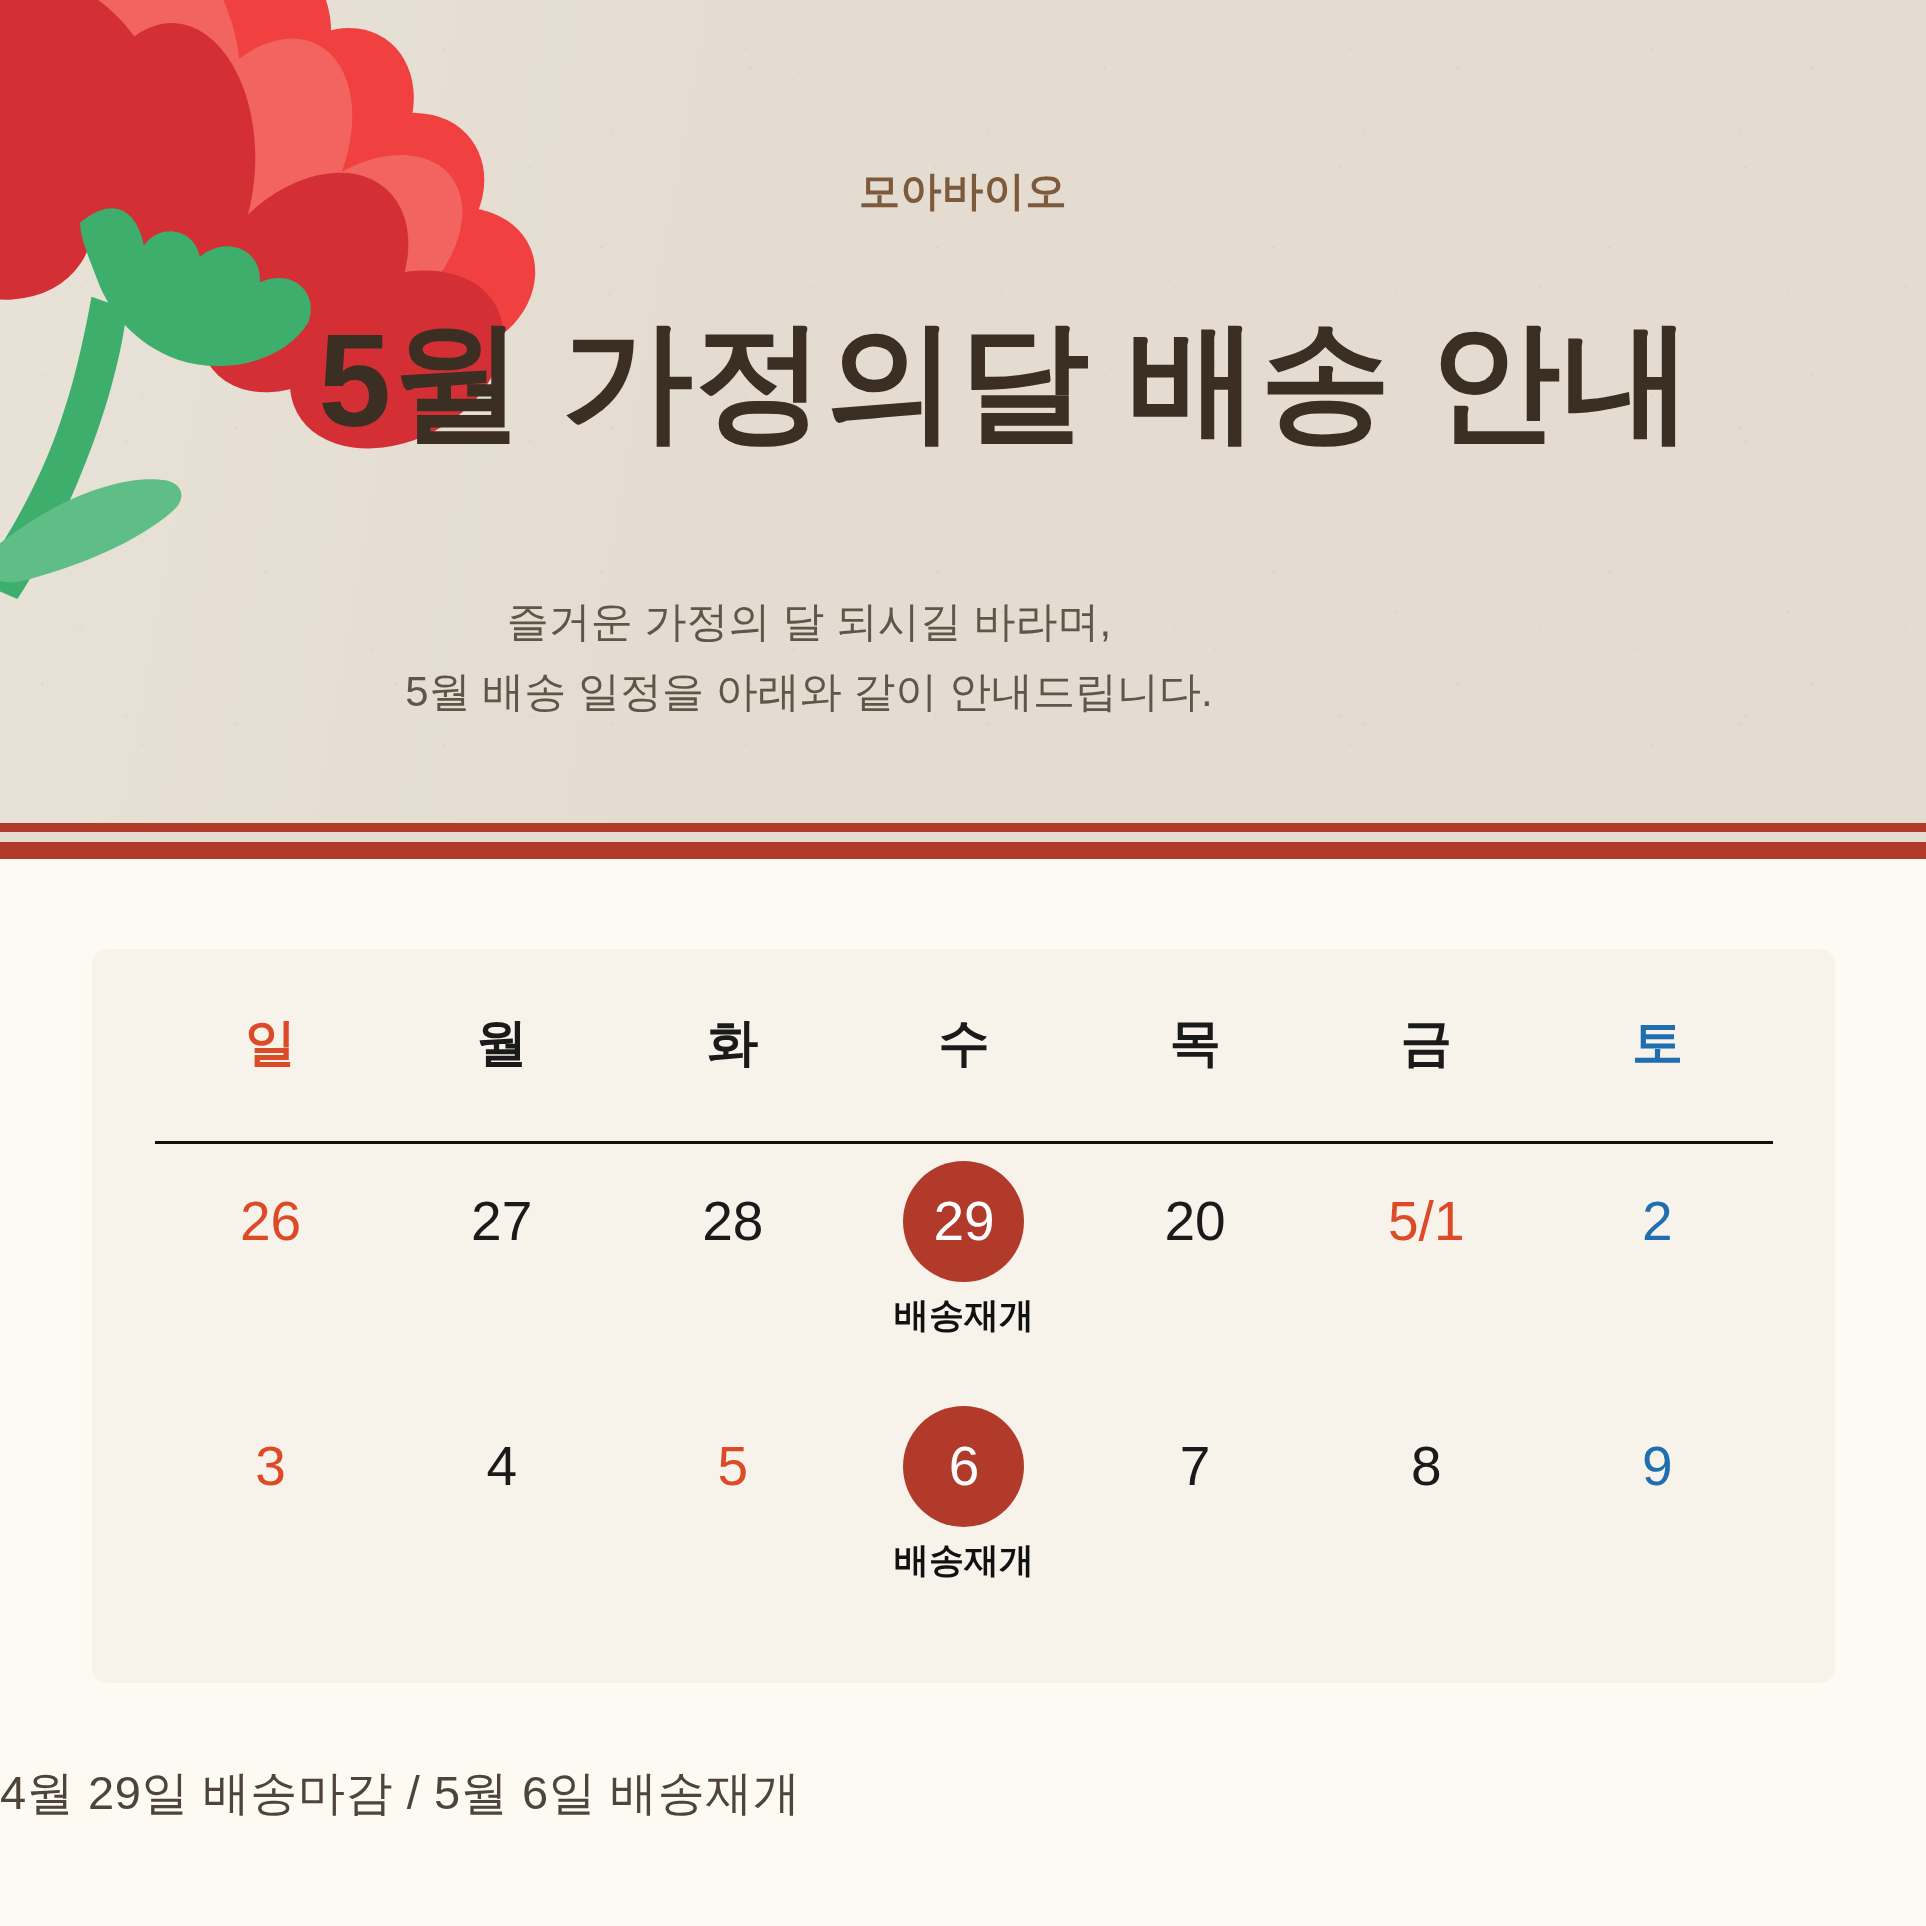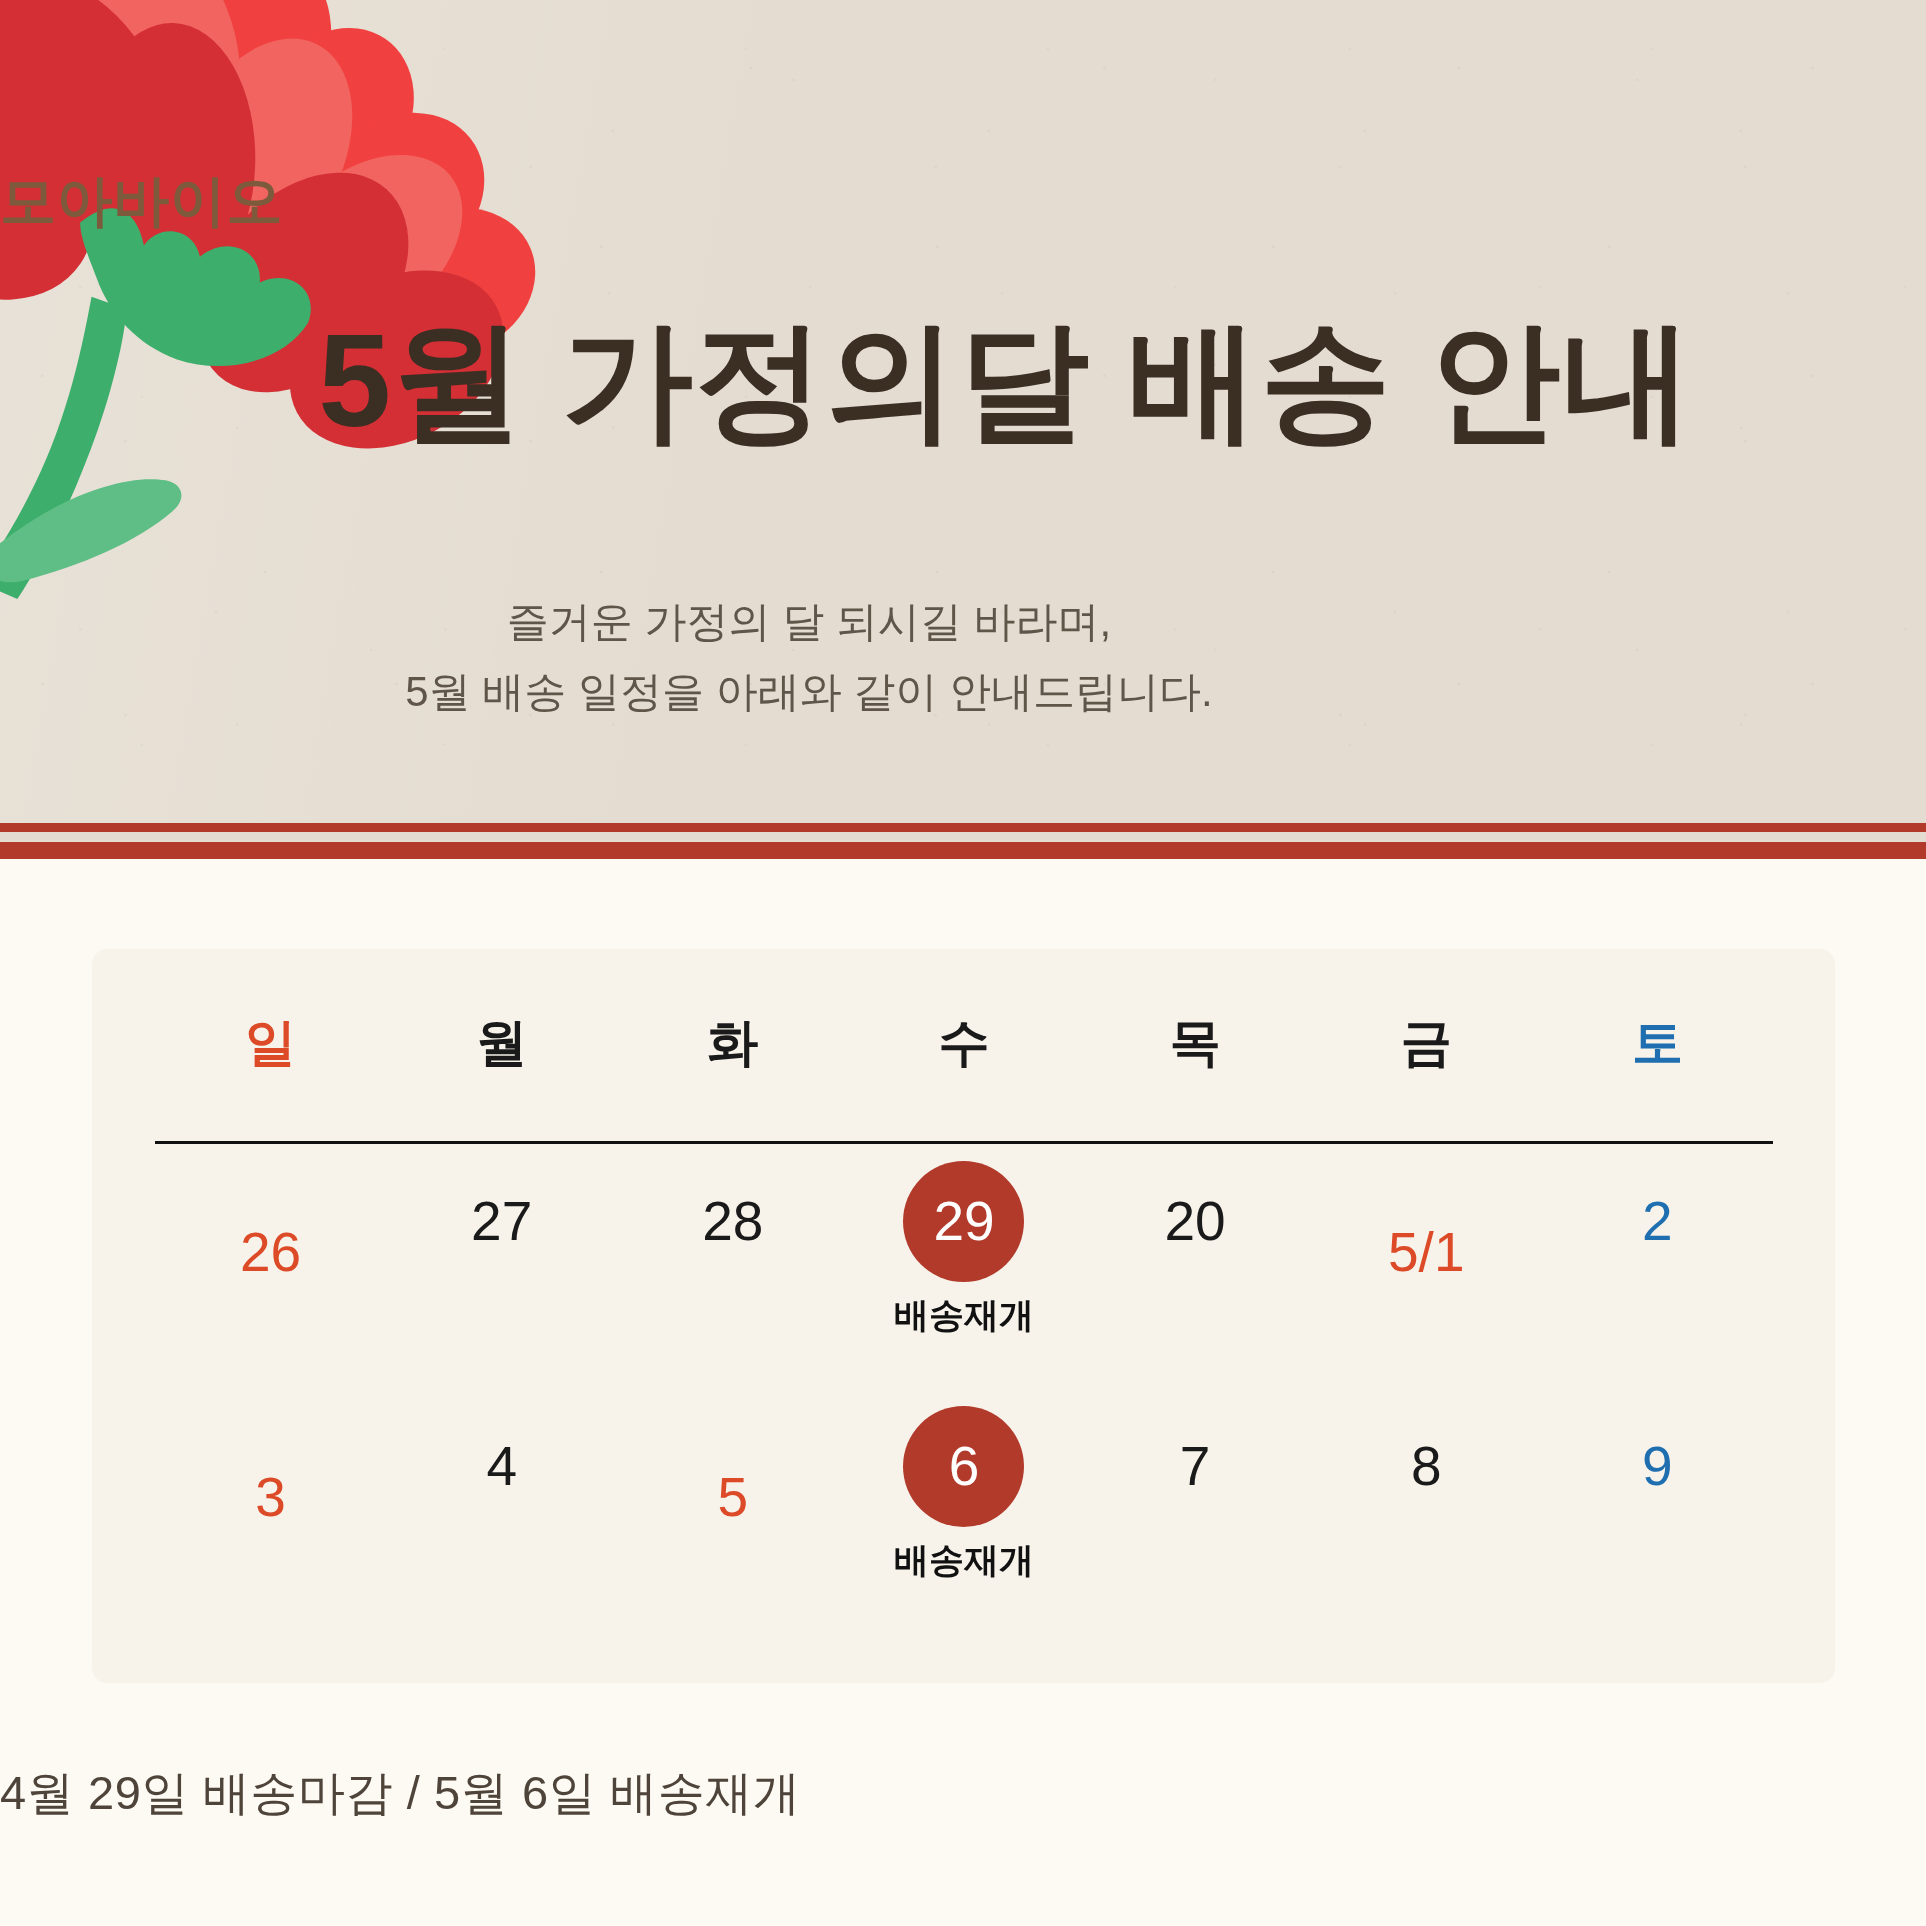--- a/index.html
+++ b/index.html
@@ -52,21 +52,22 @@
     height: 673px;
     pointer-events: none;
   }
 
   
   .brand {
     position: absolute;
     left: 0;
     top: 164px;
     width: 1926px;
-    font-size: 56px;
+    text-align: center;
+    font-size: 41px;
     font-weight: 700;
     letter-spacing: 0.6px;
     color: #7E5A3C;
   }
   .title {
     position: absolute;
     left: 0;
     top: 308px;
     width: 1926px;
     text-align: center;
@@ -172,21 +173,21 @@
   .day-num {
     font-size: 55px;
     font-weight: 400;
     color: #1A1A1A;
     line-height: 1;
     height: 55px;
     display: flex;
     align-items: center;
     justify-content: center;
   }
-  .day.c-red .day-num { color: #DC4A27; margin-top: 31px; }
+  .day.c-red .day-num { color: #DC4A27; }
   .day.c-blue .day-num { color: #1F6FB0; }
 
   .day.marked .day-num {
     width: 121px;
     height: 121px;
     margin-top: -33px;
     border-radius: 50%;
     background: #B23A2B;
     color: #FFFFFF;
     font-weight: 400;

